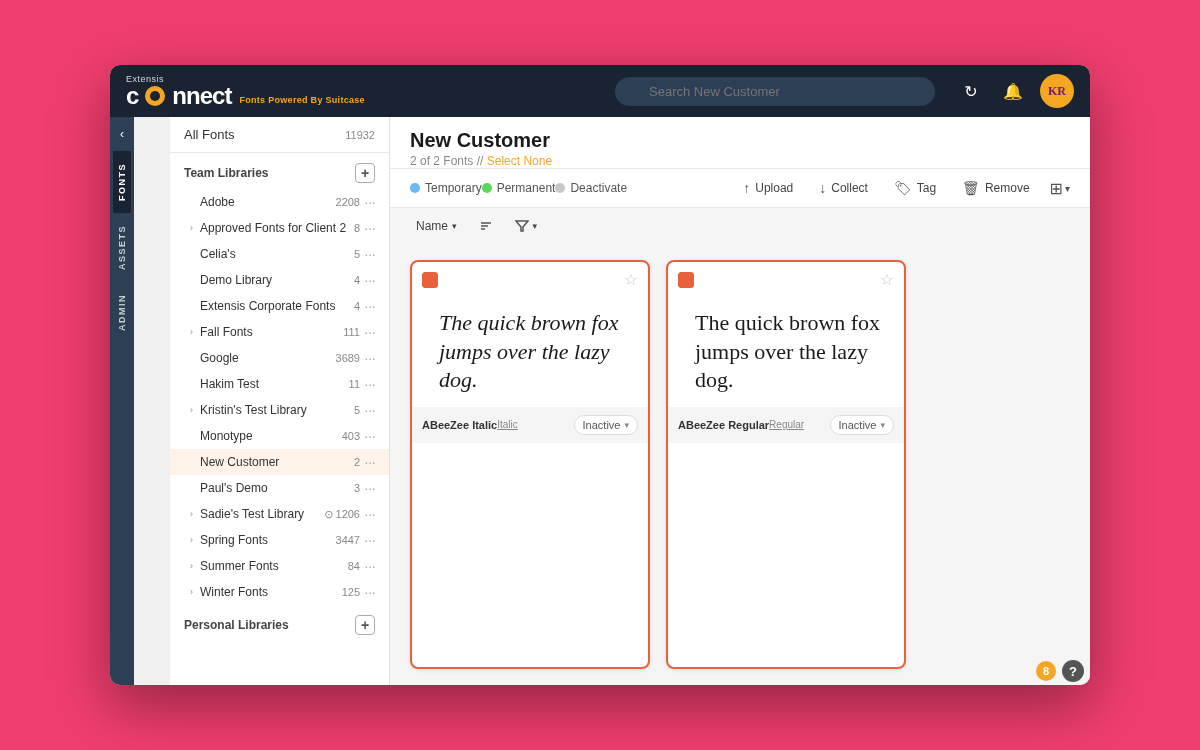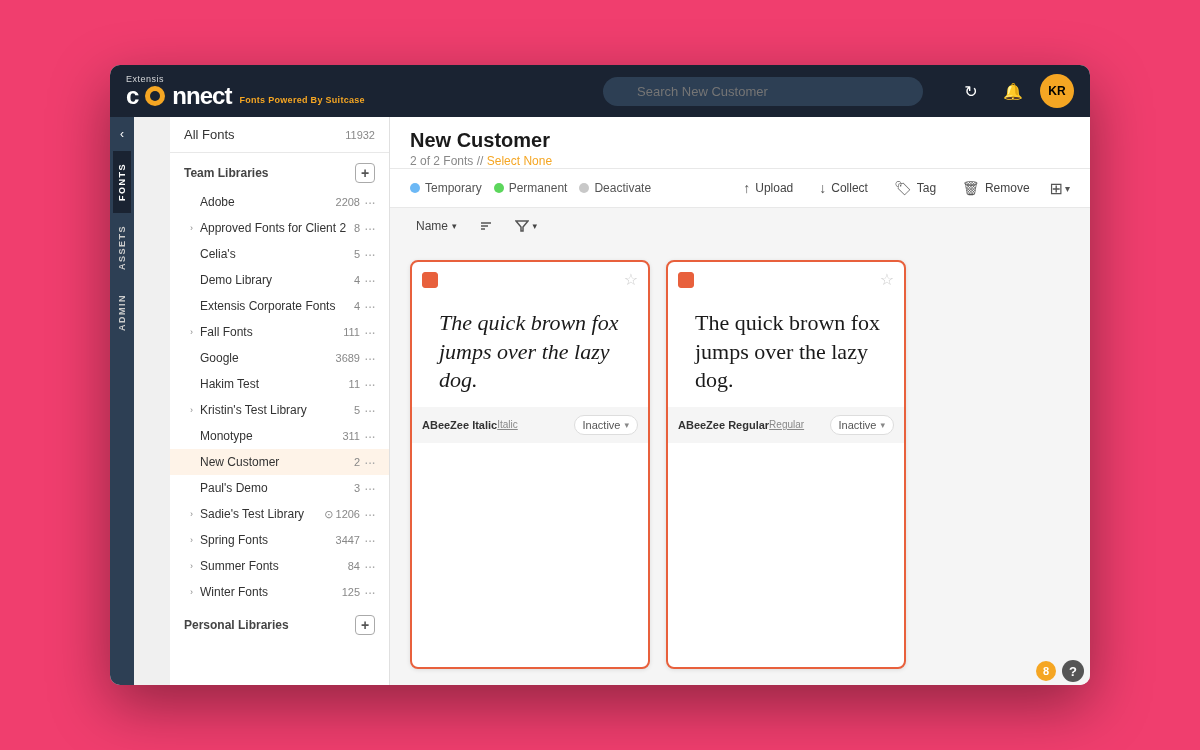--- a/index.html
+++ b/index.html
@@ -25,21 +25,21 @@
       box-shadow: 0 20px 60px rgba(0,0,0,0.4);
     }
 
     
     .header {
       background: #1a2332;
       height: 52px;
       display: flex;
       align-items: center;
       padding: 0 16px;
-      gap: 21px;
+      gap: 9px;
       flex-shrink: 0;
     }
 
     .logo-area {
       display: flex;
       flex-direction: column;
       line-height: 1;
     }
 
     .logo-extensis {
@@ -146,24 +146,25 @@
     }
 
     .avatar {
       width: 34px;
       height: 34px;
       border-radius: 50%;
       background: #f5a623;
       display: flex;
       align-items: center;
       justify-content: center;
-      color: #000000;
+      color: #701a75;
       font-size: 12px;
       font-weight: 700;
       cursor: pointer;
+      font-family: Liberation Serif, serif;
     }
 
     
     .body {
       display: flex;
       flex: 1;
       overflow: hidden;
     }
 
     
@@ -339,21 +340,20 @@
       justify-content: space-between;
       padding: 8px 20px;
       background: #fff;
       border-bottom: 1px solid #e8e8e8;
       flex-shrink: 0;
     }
 
     .toolbar-left {
       display: flex;
       align-items: center;
-      gap: 12px;
     }
 
     .status-badge {
       display: flex;
       align-items: center;
       gap: 5px;
       font-size: 12px;
       color: #555;
     }
 
@@ -692,21 +692,21 @@
       <div class="sidebar-item">
         <span class="sidebar-item-chevron">›</span>
         <span class="sidebar-item-name">Kristin's Test Library</span>
         <span class="sidebar-item-count">5</span>
         <span class="sidebar-item-dots">···</span>
       </div>
 
       <div class="sidebar-item">
         <span class="sidebar-item-chevron"></span>
         <span class="sidebar-item-name">Monotype</span>
-        <span class="sidebar-item-count">311</span>
+        <span class="sidebar-item-count">403</span>
         <span class="sidebar-item-dots">···</span>
       </div>
 
       <div class="sidebar-item active">
         <span class="sidebar-item-chevron"></span>
         <span class="sidebar-item-name">New Customer</span>
         <span class="sidebar-item-count">2</span>
         <span class="sidebar-item-dots">···</span>
       </div>
 

